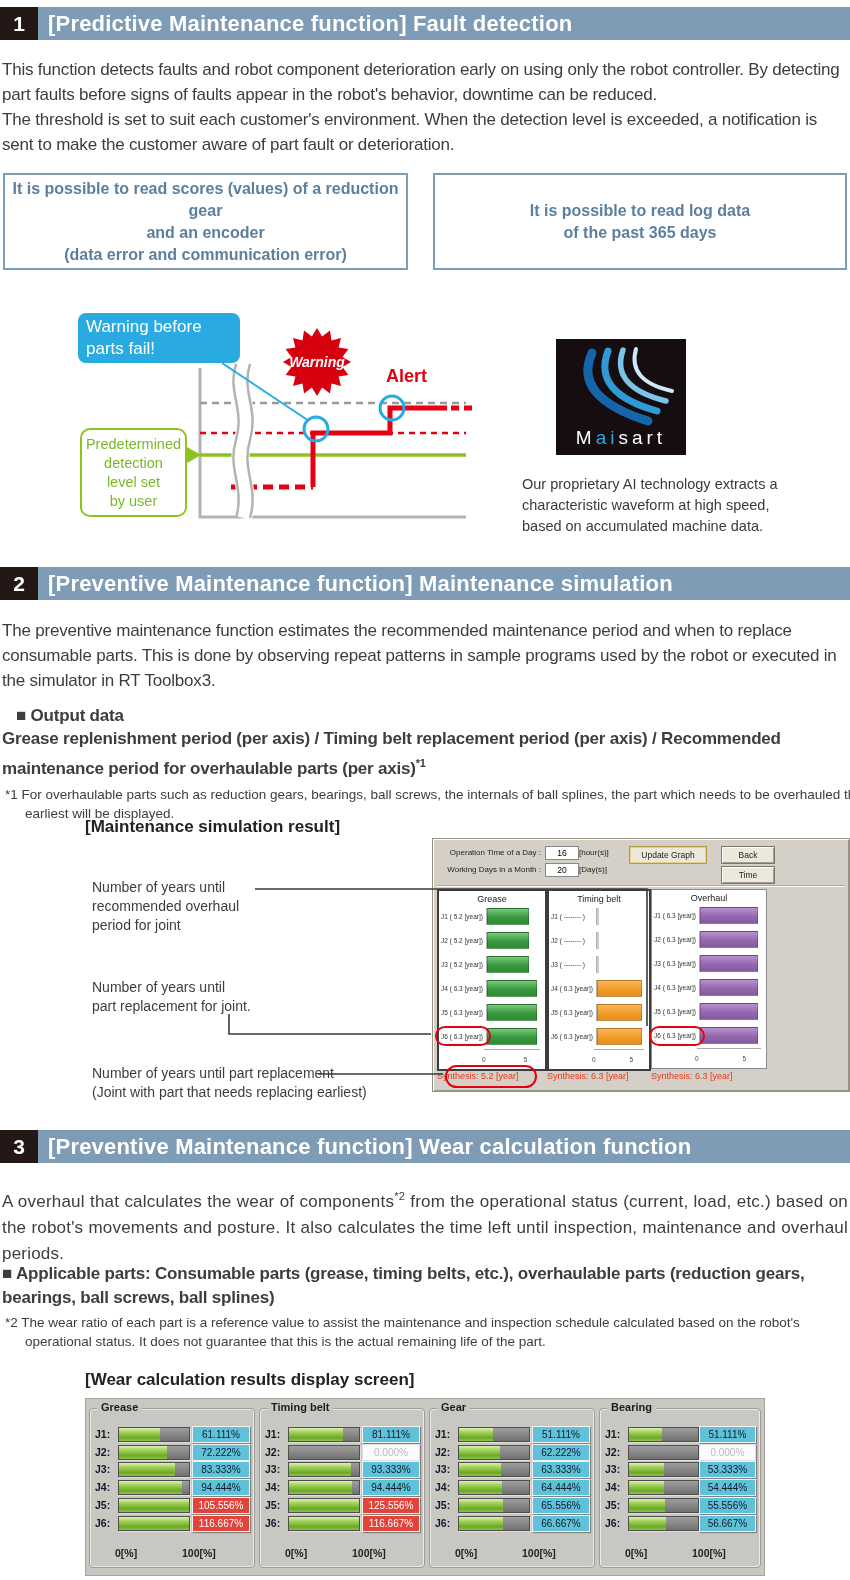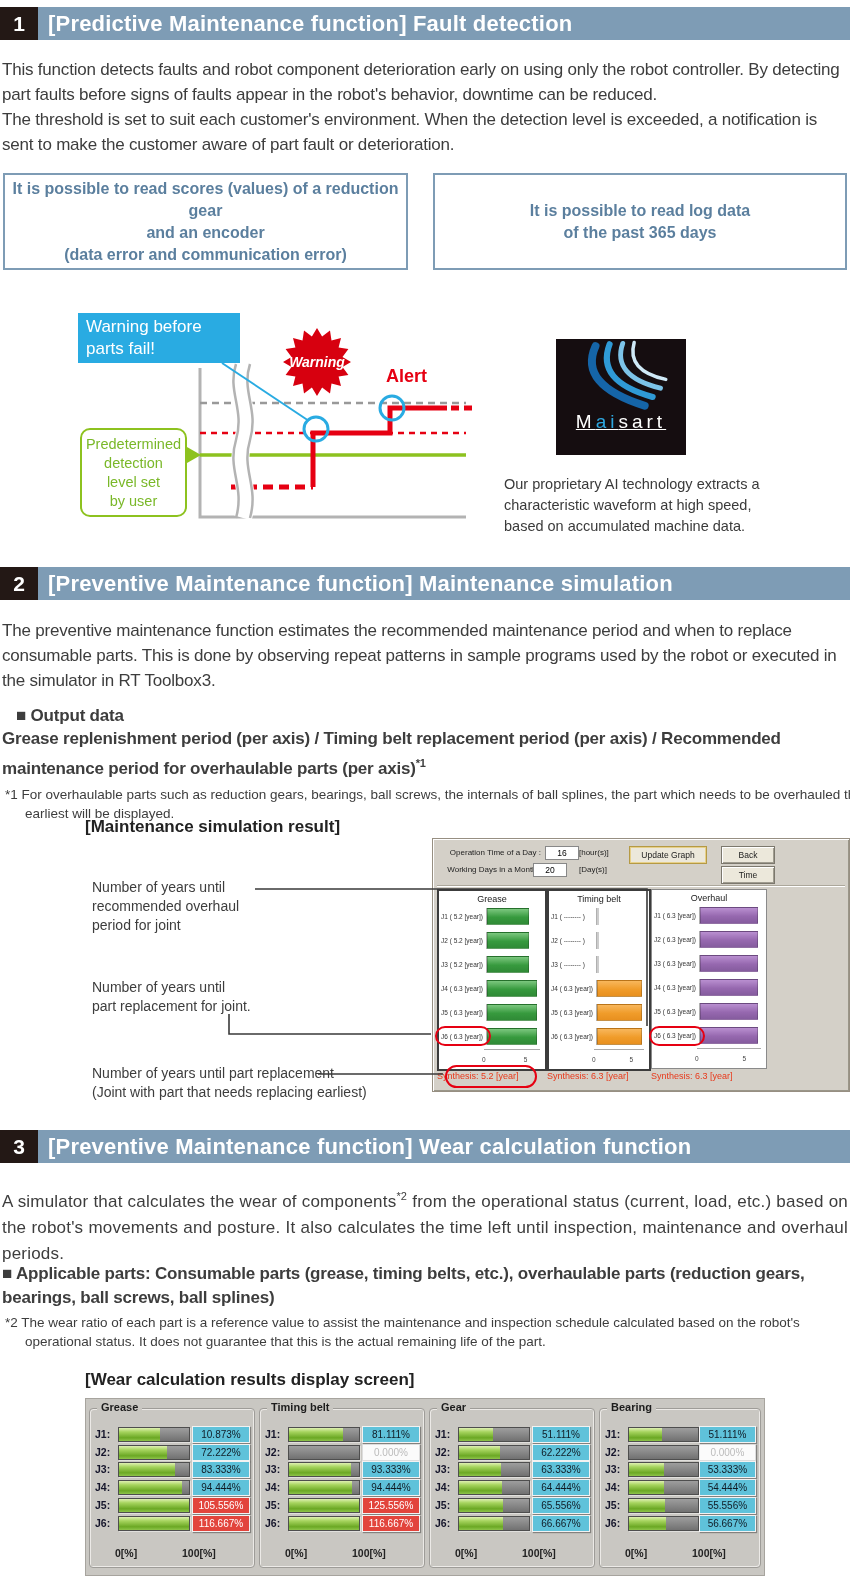--- a/index.html
+++ b/index.html
@@ -22,21 +22,21 @@
   .callout-box{border:2px solid #7e9cb5;display:flex;align-items:center;justify-content:center;
                text-align:center;color:#5b7f9e;font-weight:bold;font-size:16px;line-height:22px;}
 
   
   .cyan-callout{background:#29abe2;color:#fff;font-size:17px;line-height:22px;padding:3px 8px;}
   .warn-label{color:#fff;font-weight:bold;font-size:14px;text-align:center;}
   .alert-label{color:#e60012;font-weight:bold;font-size:18px;}
   .green-box{border:2.5px solid #8dc21f;border-radius:10px;color:#7ab829;font-size:14.5px;
              line-height:19px;display:flex;align-items:center;justify-content:center;text-align:center;}
   .maisart{background:#150d10;display:flex;flex-direction:column;align-items:center;justify-content:flex-end;}
-  .maisart-text{color:#fff;font-size:19px;letter-spacing:4px;margin-bottom:22px;text-decoration:underline;}
+  .maisart-text{color:#fff;font-size:19px;letter-spacing:4px;margin-bottom:6px;}
   .maisart-text .ai{color:#2ea7e0;}
   .caption{font-size:14.5px;line-height:21px;color:#3a3a3a;}
 
   .fig-heading{font-weight:bold;font-size:17px;color:#222;}
   .fig-label{font-size:14px;line-height:19px;color:#3d3d3d;}
 
   
   .dialog{background:#d4d0c8;border:1px solid #978f82;
           box-shadow:inset 1px 1px 0 #fff, inset -1px -1px 0 #9a9689;}
   .fld-label{position:absolute;font-size:8px;color:#222;text-align:right;width:102px;left:6px;}
@@ -118,39 +118,39 @@
   <path d="M183,64 c-9,28 9,45 0,76 c-9,30 9,46 0,78" fill="none" stroke="#fff" stroke-width="18"></path>
   <path d="M176,64 c-9,28 9,45 0,76 c-9,30 9,46 0,78" fill="none" stroke="#b3b3b3" stroke-width="2.5"></path>
   <path d="M190,64 c-9,28 9,45 0,76 c-9,30 9,46 0,78" fill="none" stroke="#b3b3b3" stroke-width="2.5"></path>
   <line x1="162" y1="63" x2="249" y2="121" stroke="#29abe2" stroke-width="2"></line>
   <polygon fill="#d7000f" points="291,62 282.5,67.1 288.4,75 278.6,76.5 281,86 271.5,83.6 270,93.4 262.1,87.5 257,96 251.9,87.5 244,93.4 242.5,83.6 233,86 235.4,76.5 225.6,75 231.5,67.1 223,62 231.5,56.9 225.6,49 235.4,47.5 233,38 242.5,40.4 244,30.6 251.9,36.5 257,28 262.1,36.5 270,30.6 271.5,40.4 281,38 278.6,47.5 288.4,49 282.5,56.9"></polygon>
   <circle cx="256" cy="129" r="12" fill="none" stroke="#29abe2" stroke-width="3"></circle>
   <circle cx="332" cy="108" r="12" fill="none" stroke="#29abe2" stroke-width="3"></circle>
   <polygon points="127,147 127,163 141,155" fill="#8dc21f"></polygon>
 </svg>
 
-<div class="abs cyan-callout pre" style="left:78px;top:313px;width:146px;">Warning before
+<div class="abs cyan-callout pre" style="left:78px;top:313px;width:146px;border-radius:8px;">Warning before
 parts fail!</div>
 <div class="abs warn-label" style="left:279px;top:354px;width:76px;font-style:italic;">Warning</div>
 <div class="abs alert-label" style="left:386px;top:366px;width:70px;">Alert</div>
 <div class="abs green-box pre" style="left:80px;top:428px;width:103px;height:85px;">Predetermined
 detection
 level set
 by user</div>
 
 <div class="abs maisart" style="left:556px;top:339px;width:130px;height:116px;">
   <svg width="130" height="82" viewBox="0 0 130 82">
     <path d="M36,8 Q16,52 92,76" fill="none" stroke="#1565a8" stroke-width="9" stroke-linecap="round"></path>
     <path d="M52,6 Q36,48 101,66" fill="none" stroke="#2f9ad6" stroke-width="7" stroke-linecap="round"></path>
     <path d="M67,5 Q54,42 110,56" fill="none" stroke="#7cc3e8" stroke-width="5.5" stroke-linecap="round"></path>
     <path d="M80,4 Q71,36 116,46" fill="none" stroke="#cfe9f7" stroke-width="4" stroke-linecap="round"></path>
   </svg>
   <div class="maisart-text"><span>M</span><span class="ai">ai</span><span>sart</span></div>
 </div>
-<div class="abs caption pre" style="left:504px;top:474px;width:320px;">Our proprietary AI technology extracts a
+<div class="abs caption pre" style="left:522px;top:474px;width:320px;">Our proprietary AI technology extracts a
 characteristic waveform at high speed,
 based on accumulated machine data.</div>
 
 <div class="abs sec-header" style="top:567px;">
   <div class="sec-num">2</div>
   <div class="sec-bar">[Preventive Maintenance function] Maintenance simulation</div>
 </div>
 
 <div class="abs para" style="left:2px;top:618px;width:846px;">The preventive maintenance function estimates the recommended maintenance period and when to replace consumable parts. This is done by observing repeat patterns in sample programs used by the robot or executed in the simulator in RT Toolbox3.</div>
 
@@ -166,21 +166,21 @@
 <div class="abs fig-label pre" style="left:92px;top:978px;">Number of years until
 part replacement for joint.</div>
 <div class="abs fig-label" style="left:92px;top:1064px;">Number of years until part replacement</div>
 <div class="abs fig-label" style="left:92px;top:1083px;">(Joint with part that needs replacing earliest)</div>
 
 <div class="abs dialog" style="left:432px;top:838px;width:416px;height:252px;">
   <div class="fld-label" style="top:9px;">Operation Time of a Day :</div>
   <input class="fld-input" style="left: 112px; top: 7px;" value="16">
   <div class="fld-unit" style="top:9px;">[hour(s)]</div>
   <div class="fld-label" style="top:26px;">Working Days in a Month :</div>
-  <input class="fld-input" style="left: 100px; top: 24px;" value="20">
+  <input class="fld-input" style="left: 112px; top: 24px;" value="20">
   <div class="fld-unit" style="top:26px;">[Day(s)]</div>
   <div class="btn gold" style="left:196px;top:7px;width:76px;height:16px;">Update Graph</div>
   <div class="btn" style="left:288px;top:7px;width:52px;height:16px;">Back</div>
   <div class="btn" style="left:288px;top:27px;width:52px;height:16px;">Time</div>
   <div class="divider"></div>
 
   <div class="panel dark" style="left:4px;top:50px;width:106px;height:178px;">
     <div class="ptitle">Grease</div>
     <div class="prows">
       <div class="prow">
@@ -333,38 +333,38 @@
 </svg>
 <div class="red-ellipse" style="left:435px;top:1026px;width:52px;height:16px;"></div>
 <div class="red-ellipse" style="left:649px;top:1026px;width:52px;height:16px;"></div>
 <div class="red-ellipse" style="left:445px;top:1065px;width:88px;height:19px;"></div>
 
 <div class="abs sec-header" style="top:1130px;">
   <div class="sec-num">3</div>
   <div class="sec-bar">[Preventive Maintenance function] Wear calculation function</div>
 </div>
 
-<div class="abs para" style="left:2px;top:1183px;width:846px;text-align:justify;letter-spacing:.2px;line-height:26px;"><span>A simulator that calculates the wear of components</span><sup>*2</sup><span> from the operational status (current, load, etc.) based on the robot's movements and posture. It also calculates the time left until inspection, maintenance and overhaul periods.</span></div>
+<div class="abs para" style="left:2px;top:1183px;width:846px;text-align:justify;letter-spacing:.2px;line-height:26px;"><span>A overhaul that calculates the wear of components</span><sup>*2</sup><span> from the operational status (current, load, etc.) based on the robot's movements and posture. It also calculates the time left until inspection, maintenance and overhaul periods.</span></div>
 
 <div class="abs para b" style="left:2px;top:1262px;width:846px;line-height:24px;">■ Applicable parts: Consumable parts (grease, timing belts, etc.), overhaulable parts (reduction gears, bearings, ball screws, ball splines)</div>
 
 <div class="abs footnote" style="left:5px;top:1313px;width:843px;">*2 The wear ratio of each part is a reference value to assist the maintenance and inspection schedule calculated based on the robot's operational status. It does not guarantee that this is the actual remaining life of the part.</div>
 
 <div class="abs fig-heading" style="left:85px;top:1370px;">[Wear calculation results display screen]</div>
 
 <div class="abs wear" style="left:85px;top:1398px;width:678px;height:176px;">
 
   <div class="gbox" style="left:3px;top:9px;width:164px;height:158px;">
     <div class="legend">Grease</div>
     <div class="wrow" style="top:17px;">
         <span class="wjoint">J1:</span>
         <span class="wtrack">
           <span class="wfill" style="width: 58.201%;"></span>
         </span>
-        <span class="wval cyan">10.873%</span>
+        <span class="wval cyan">61.111%</span>
       </div>
     <div class="wrow" style="top:35px;">
         <span class="wjoint">J2:</span>
         <span class="wtrack">
           <span class="wfill" style="width: 68.7829%;"></span>
         </span>
         <span class="wval cyan">72.222%</span>
       </div>
     <div class="wrow" style="top:52px;">
         <span class="wjoint">J3:</span>

